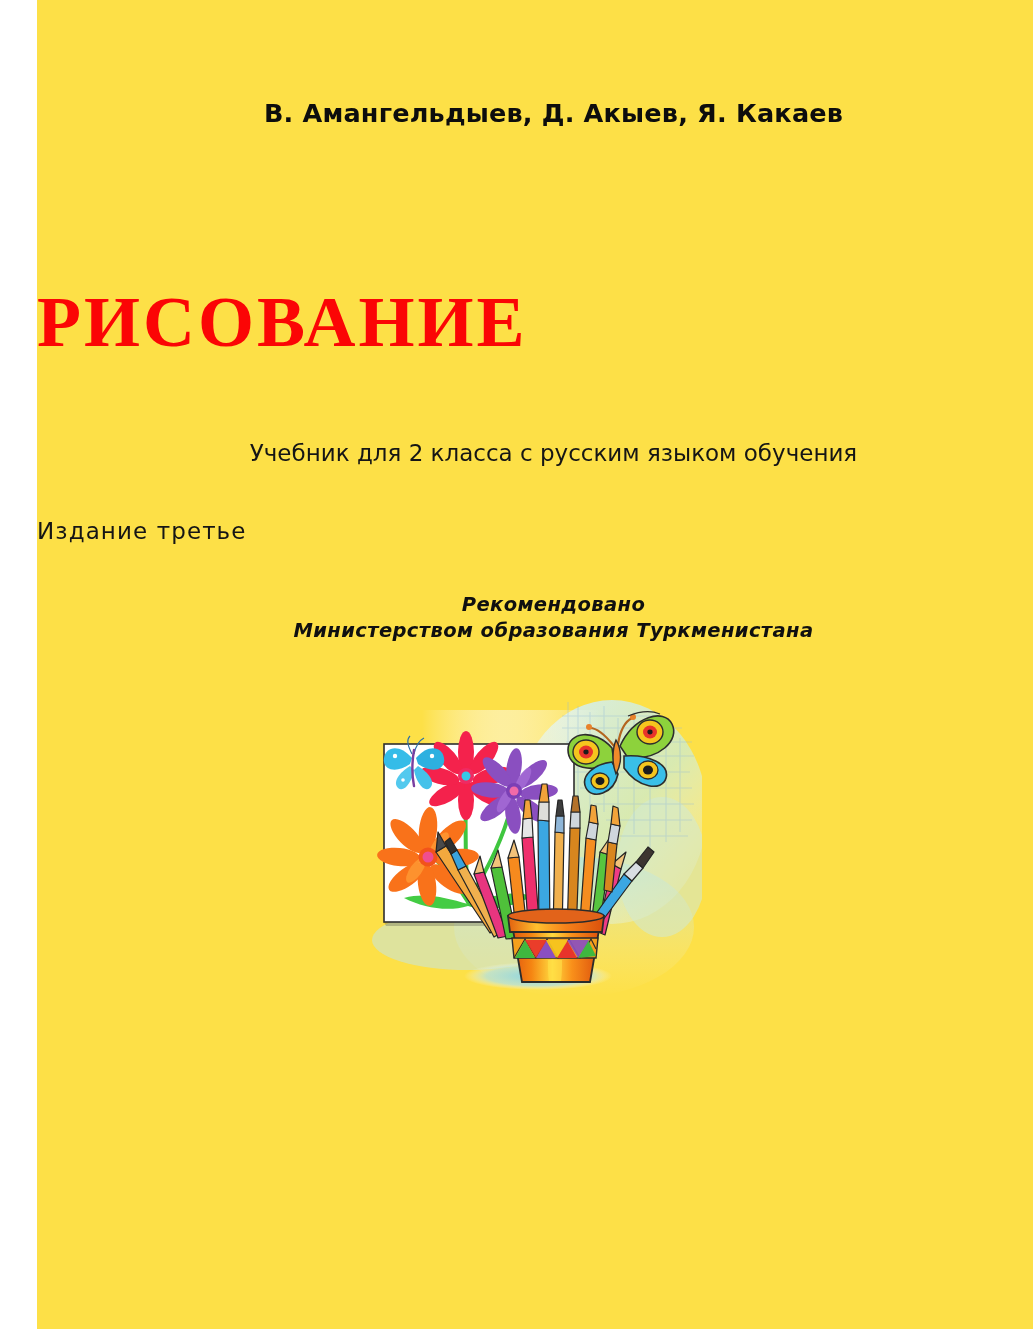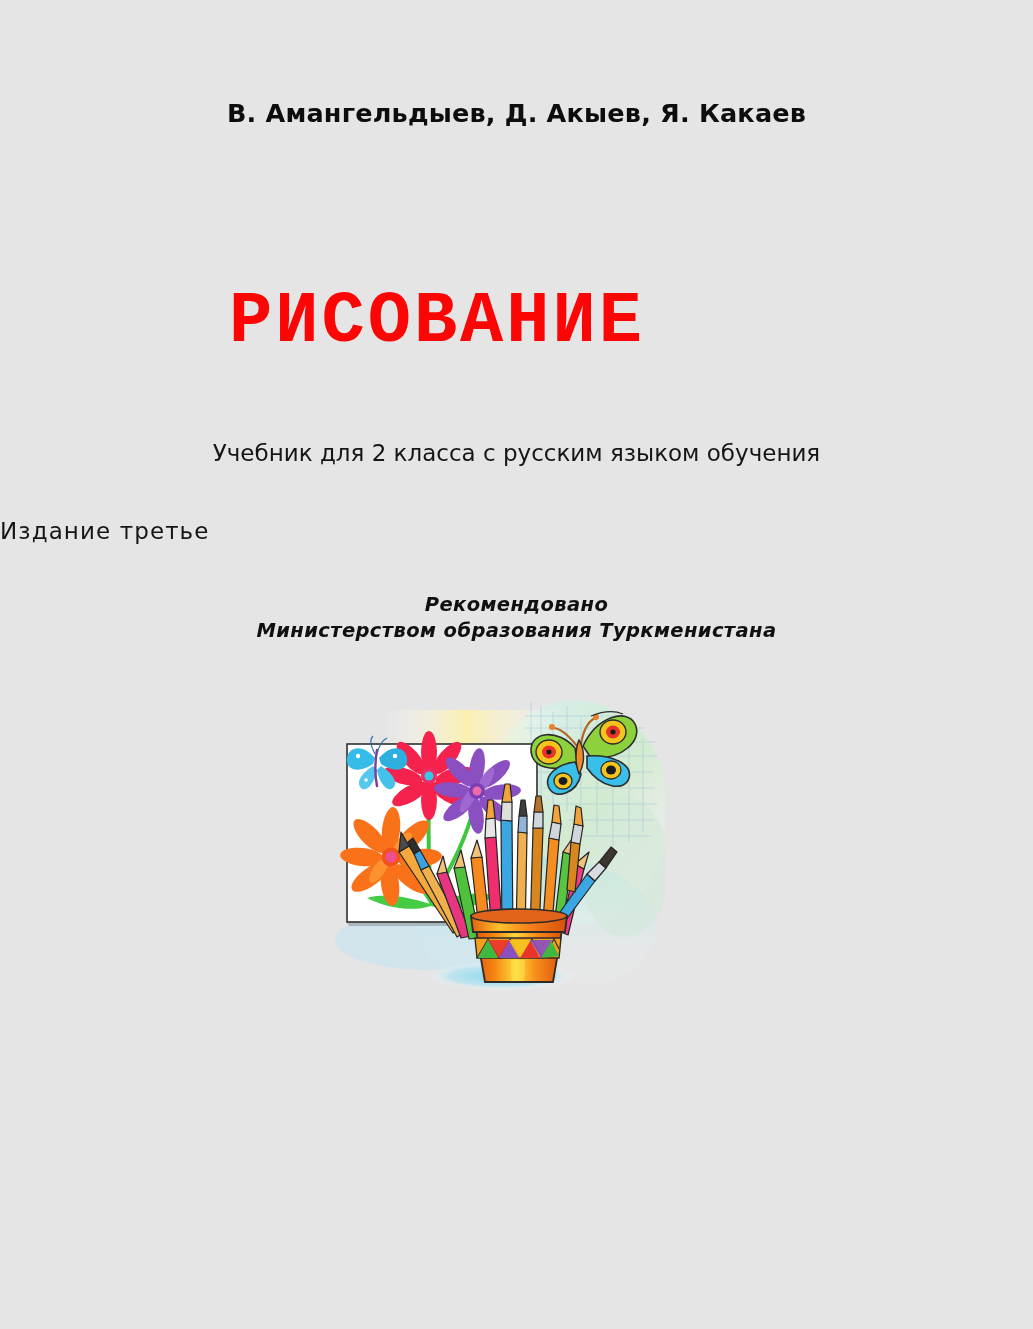--- a/index.html
+++ b/index.html
@@ -14,21 +14,22 @@
     position: relative;
     overflow: hidden;
     font-family: "DejaVu Sans", "Liberation Sans", sans-serif;
     color: #151515;
     -webkit-font-smoothing: antialiased;
   }
 
   .page {
     position: absolute;
     inset: 0;
-    background: #e5e5e5;
+    background: #fde047;
+    margin-left: 37px;
   }
 
   
   .authors {
     position: absolute;
     top: 98px;
     left: 0;
     width: 1033px;
     text-align: center;
     font-family: "DejaVu Sans", "Liberation Sans", sans-serif;
@@ -37,22 +38,22 @@
     letter-spacing: 0.2px;
     color: #0d0d0d;
   }
 
   
   .title {
     position: absolute;
     top: 285px;
     left: 0;
     width: 874px;
-    text-align: center;
-    font-family: Liberation Mono, monospace;
+    text-align: left;
+    font-family: Liberation Serif, serif;
     font-weight: 700;
     font-size: 72px;
     line-height: 1.05;
     letter-spacing: 3px;
     color: #fb0505;
   }
 
   
   .subtitle {
     position: absolute;

